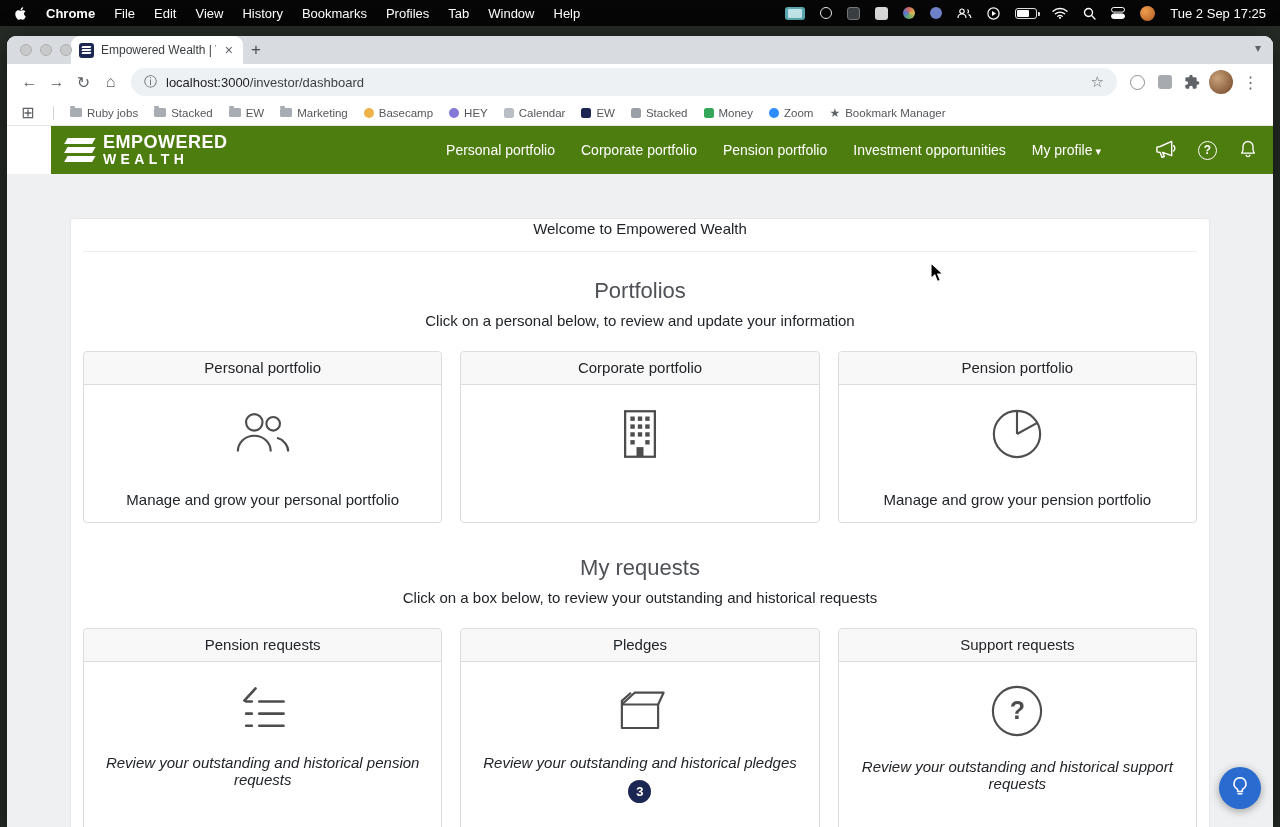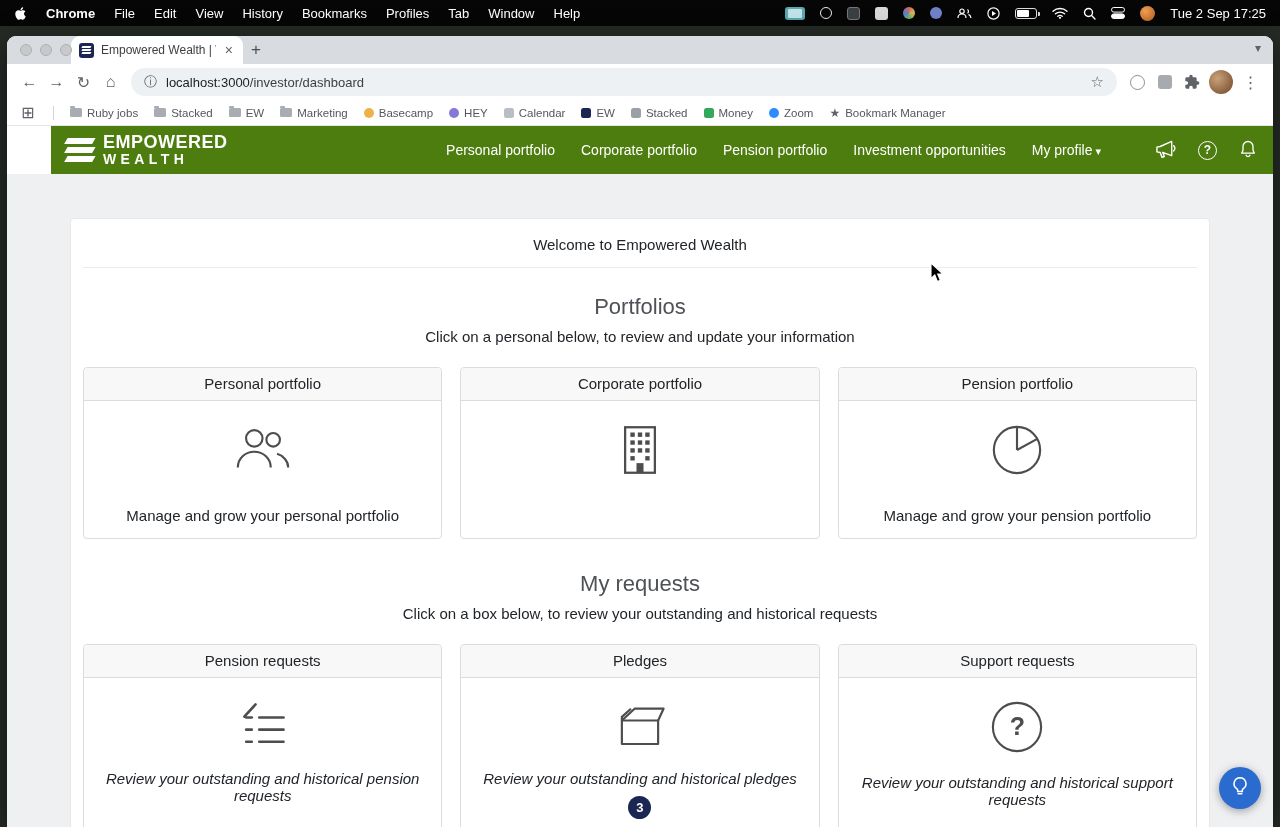--- a/index.html
+++ b/index.html
@@ -83,21 +83,21 @@
   .site-nav { margin-left:auto; display:flex; align-items:center; gap:26px; font-size:14px; }
   .nav-link { white-space:nowrap; cursor:pointer; }
   .nav-caret { font-size:11px; margin-left:3px; }
   .hdr-icons { display:flex; align-items:center; gap:21px; margin-left:27px; }
   .help-circle { width:19px; height:19px; border:1.6px solid #fff; border-radius:50%; display:flex;
                  align-items:center; justify-content:center; font-size:12px; font-weight:700; }
 
   .page-body { flex:1; background:#eff0f1; position:relative; overflow:hidden; }
   .main-card { position:absolute; left:63px; right:63px; top:44px; bottom:-120px;
                background:#fff; border:1px solid #e7e7e7; border-radius:4px; }
-  .welcome { text-align:center; padding:17px 0 14px; font-size:15px; color:#212529; }
+  .welcome { text-align:center; padding:1px 0 14px; font-size:15px; color:#212529; }
   .card-hr { height:1px; background:#ececec; margin:0 12px; }
   .section-title { text-align:center; font-size:22px; font-weight:400; color:#4e5156; margin-top:26px; }
   .section-title.second { margin-top:32px; }
   .section-sub { text-align:center; font-size:15px; color:#212529; margin-top:8px; }
   .cards-row { display:flex; gap:18px; margin:22px 12px 0; }
   .pcard { flex:1; border:1px solid #dcdcdc; border-radius:4px; background:#fff; cursor:pointer; }
   .pcard-header { background:#f8f8f8; border-bottom:1px solid #dcdcdc; border-radius:4px 4px 0 0;
                   text-align:center; padding:7px 0 8px; font-size:15px; color:#212529; }
   .pcard-body { display:flex; flex-direction:column; align-items:center; padding:22px 12px 14px; }
   .portfolio-row .pcard-body { height:137px; }

